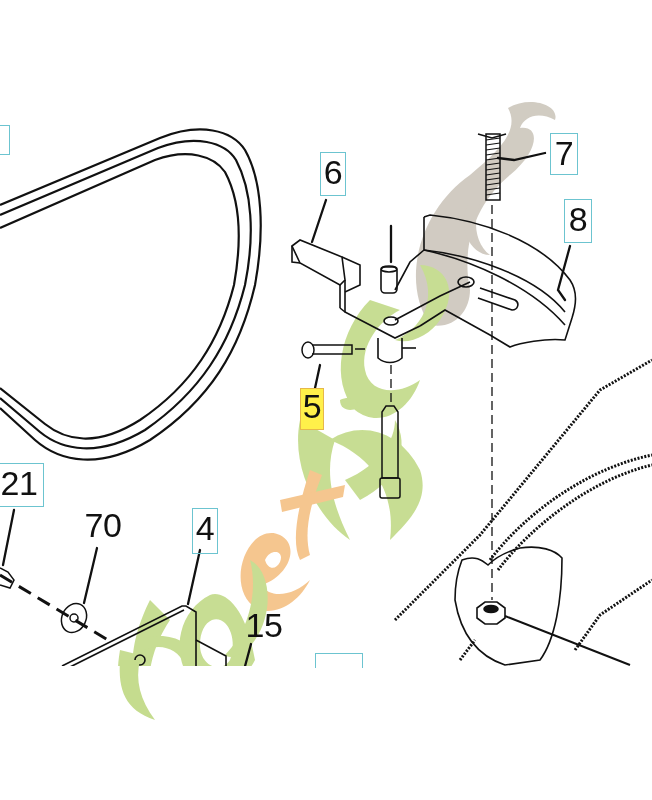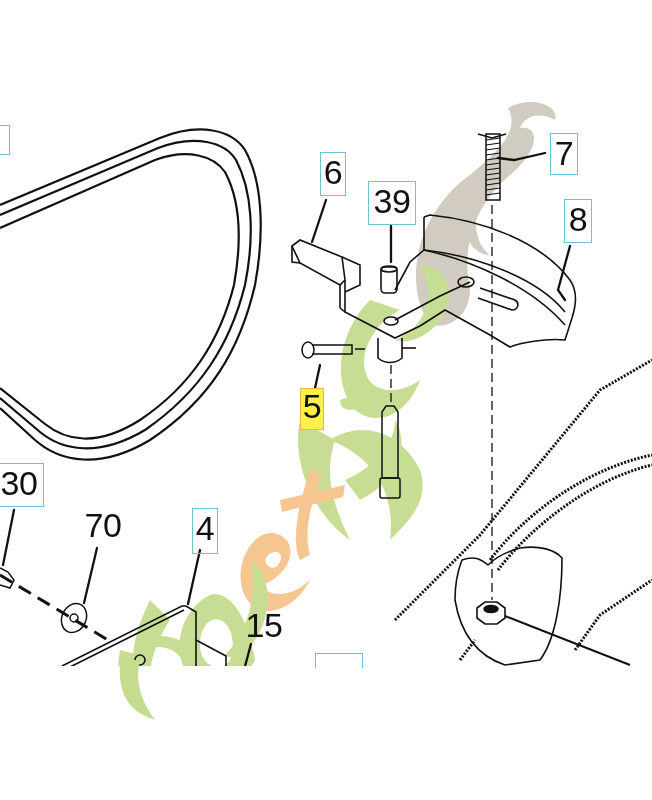--- a/index.html
+++ b/index.html
@@ -164,38 +164,35 @@
 
     <path d="M120 660 C 118 690, 125 710, 155 720 C 140 700, 135 680, 140 660 Z" fill="#c5dc8e"></path>
   </svg>
 
   <div class="label boxed" style="left:-6px; top:125px; width:10px; height:26px;"></div>
 
   <div class="label boxed" style="left:320px; top:152px; width:20px; height:40px;">
     <span>6</span>
   </div>
 
-  <div class="label boxed" style="left:368px; top:181px; width:42px; height:40px;">
-    <span>39</span>
-  </div>
 
   <div class="label boxed" style="left:550px; top:133px; width:22px; height:38px;">
     <span>7</span>
   </div>
 
   <div class="label boxed" style="left:564px; top:199px; width:22px; height:40px;">
     <span>8</span>
   </div>
 
   <div class="label highlight" style="left:300px; top:388px; width:22px; height:40px;">
     <span>5</span>
   </div>
 
   <div class="label boxed" style="left:-6px; top:463px; width:44px; height:40px;">
-    <span>30</span>
+    <span>21</span>
   </div>
 
   <div class="label plain" style="left:80px; top:508px; width:46px; height:36px;">
     <span>70</span>
   </div>
 
   <div class="label boxed" style="left:192px; top:508px; width:20px; height:42px;">
     <span>4</span>
   </div>
 

